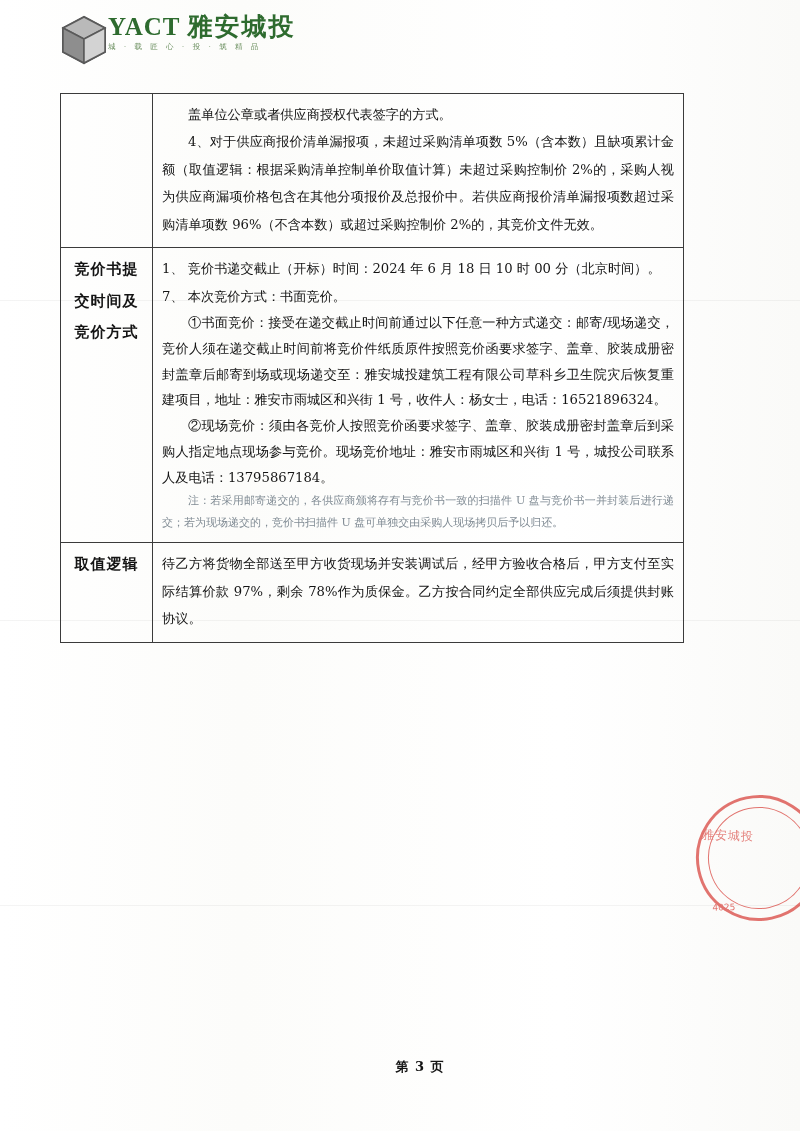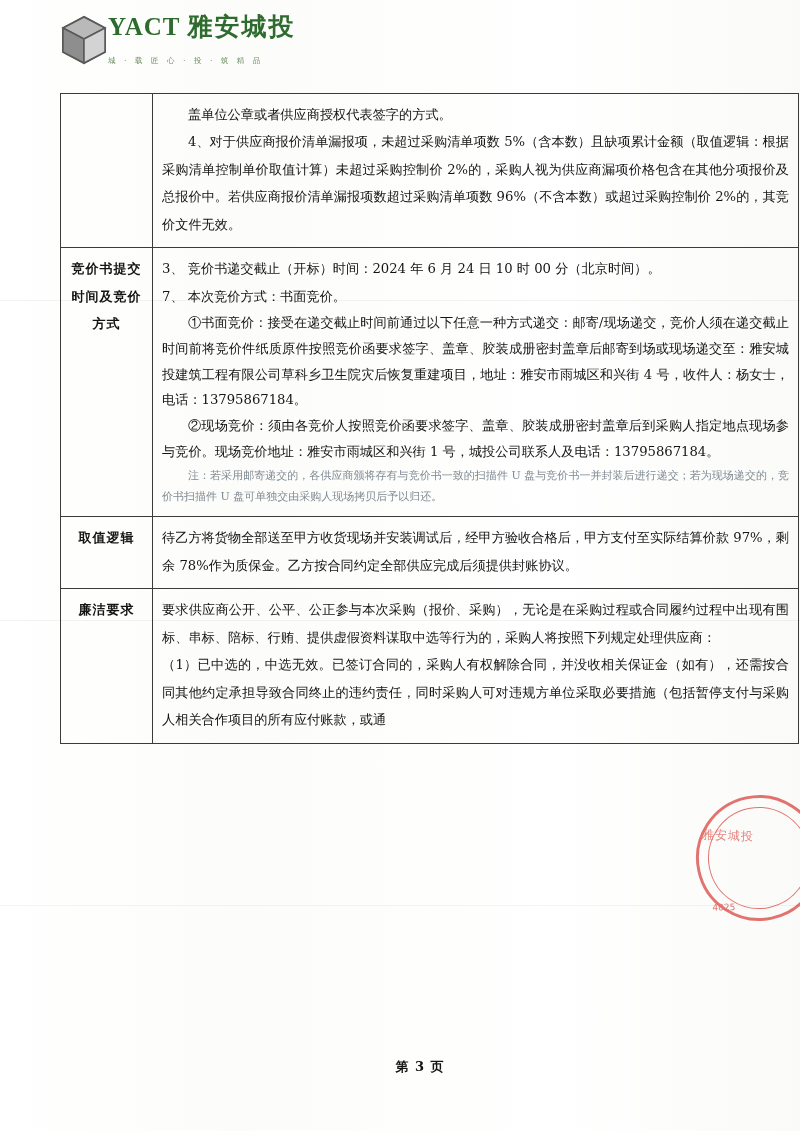--- a/index.html
+++ b/index.html
@@ -57,51 +57,51 @@
     letter-spacing: 1px;
   }
   .logo-cn {
     font-family: "DejaVu Sans", sans-serif;
     font-size: 25px;
     font-weight: bold;
     color: #2e6b2f;
     letter-spacing: 2px;
   }
   .logo-sub {
-    margin-top: 18px;
+    margin-top: 4px;
     font-size: 7.5px;
     color: #6b8f5f;
     letter-spacing: 3.2px;
-    font-family: Liberation Sans, sans-serif;
+    font-family: Liberation Serif, serif;
     white-space: nowrap;
   }
 
   
   .doc-table {
     position: absolute;
     left: 60px;
     top: 93px;
-    width: 739px;
+    width: 624px;
     border-collapse: collapse;
     table-layout: fixed;
   }
   .doc-table td {
     border: 1px solid #3b3b3b;
     vertical-align: top;
     padding: 7px 9px 9px 9px;
   }
   .col-label {
     width: 90px;
     text-align: center;
     vertical-align: middle;
-    font-size: 13px;
+    font-size: 15px;
     font-weight: bold;
     letter-spacing: 1px;
     line-height: 2.1;
-    font-family: Liberation Sans, sans-serif;
+    font-family: Liberation Mono, monospace;
   }
   .col-body {
     font-size: 13.2px;
     line-height: 2.08;
     text-align: justify;
     font-family: "DejaVu Serif", "Liberation Serif", serif;
   }
   .col-body p { margin: 0; }
   .col-body .tight { line-height: 1.95; }
   .smallnote {
@@ -217,43 +217,36 @@
         <td class="col-label"></td>
         <td class="col-body">
           <p class="indent2">盖单位公章或者供应商授权代表签字的方式。</p>
           <p class="indent2">4、对于供应商报价清单漏报项，未超过采购清单项数 5%（含本数）且缺项累计金额（取值逻辑：根据采购清单控制单价取值计算）未超过采购控制价 2%的，采购人视为供应商漏项价格包含在其他分项报价及总报价中。若供应商报价清单漏报项数超过采购清单项数 96%（不含本数）或超过采购控制价 2%的，其竞价文件无效。</p>
         </td>
       </tr>
 
       <tr>
         <td class="col-label">竞价书提交时间及竞价方式</td>
         <td class="col-body">
-          <p>3、 竞价书递交截止（开标）时间：2024 年 6 月 24 日 10 时 00 分（北京时间）。</p>
+          <p>1、 竞价书递交截止（开标）时间：2024 年 6 月 18 日 10 时 00 分（北京时间）。</p>
           <p>7、 本次竞价方式：书面竞价。</p>
-          <p class="tight indent2">①书面竞价：接受在递交截止时间前通过以下任意一种方式递交：邮寄/现场递交，竞价人须在递交截止时间前将竞价件纸质原件按照竞价函要求签字、盖章、胶装成册密封盖章后邮寄到场或现场递交至：雅安城投建筑工程有限公司草科乡卫生院灾后恢复重建项目，地址：雅安市雨城区和兴街 4 号，收件人：杨女士，电话：13795867184。</p>
+          <p class="tight indent2">①书面竞价：接受在递交截止时间前通过以下任意一种方式递交：邮寄/现场递交，竞价人须在递交截止时间前将竞价件纸质原件按照竞价函要求签字、盖章、胶装成册密封盖章后邮寄到场或现场递交至：雅安城投建筑工程有限公司草科乡卫生院灾后恢复重建项目，地址：雅安市雨城区和兴街 1 号，收件人：杨女士，电话：16521896324。</p>
           <p class="tight indent2">②现场竞价：须由各竞价人按照竞价函要求签字、盖章、胶装成册密封盖章后到采购人指定地点现场参与竞价。现场竞价地址：雅安市雨城区和兴街 1 号，城投公司联系人及电话：13795867184。</p>
           <p class="smallnote indent2">注：若采用邮寄递交的，各供应商颁将存有与竞价书一致的扫描件 U 盘与竞价书一并封装后进行递交；若为现场递交的，竞价书扫描件 U 盘可单独交由采购人现场拷贝后予以归还。</p>
         </td>
       </tr>
 
       <tr>
         <td class="col-label">取值逻辑</td>
         <td class="col-body">
           <p>待乙方将货物全部送至甲方收货现场并安装调试后，经甲方验收合格后，甲方支付至实际结算价款 97%，剩余 78%作为质保金。乙方按合同约定全部供应完成后须提供封账协议。</p>
         </td>
       </tr>
 
 
-      <tr>
-        <td class="col-label">廉洁要求</td>
-        <td class="col-body">
-          <p>要求供应商公开、公平、公正参与本次采购（报价、采购），无论是在采购过程或合同履约过程中出现有围标、串标、陪标、行贿、提供虚假资料谋取中选等行为的，采购人将按照下列规定处理供应商：</p>
-          <p>（1）已中选的，中选无效。已签订合同的，采购人有权解除合同，并没收相关保证金（如有），还需按合同其他约定承担导致合同终止的违约责任，同时采购人可对违规方单位采取必要措施（包括暂停支付与采购人相关合作项目的所有应付账款，或通</p>
-        </td>
-      </tr>
 
     </tbody>
   </table>
 
   <div class="seal">
     <div class="seal-inner"></div>
     <div class="seal-text">雅安城投</div>
     <div class="seal-num">4025</div>
   </div>
 

